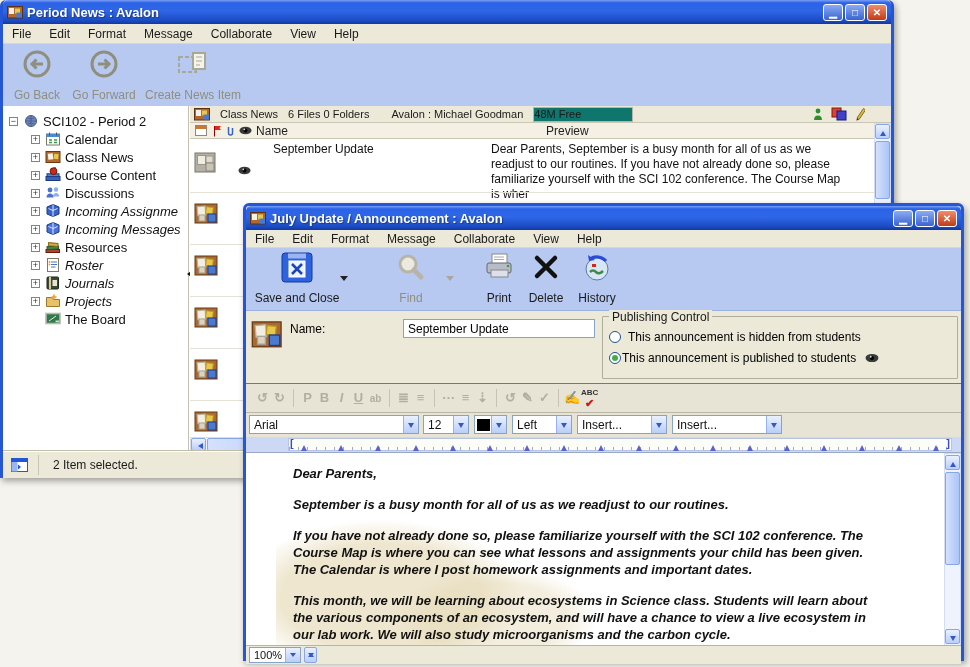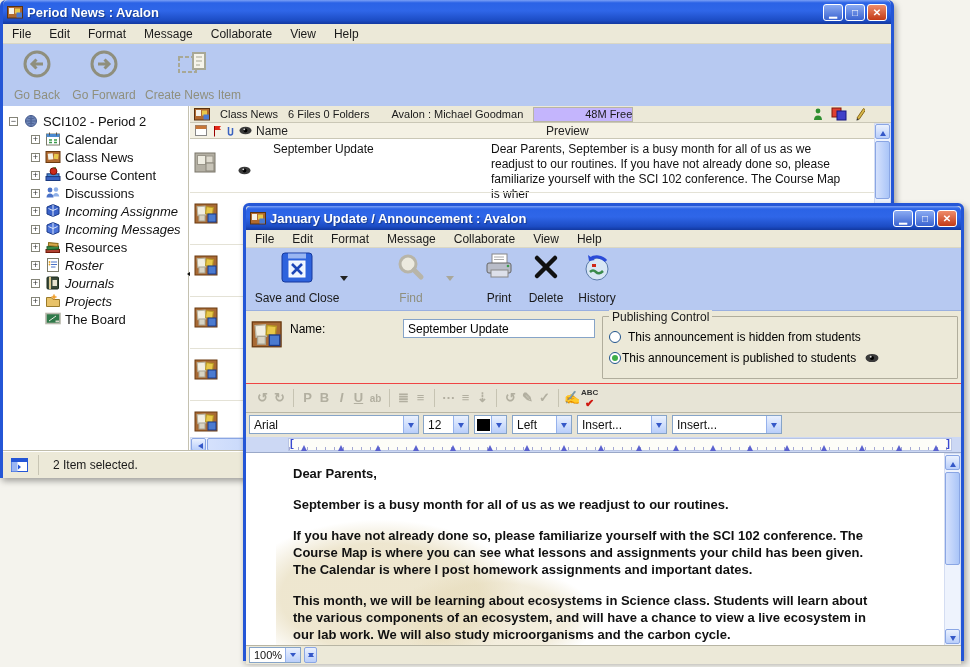--- a/index.html
+++ b/index.html
@@ -23,21 +23,21 @@
   .caret{width:0;height:0;border:4px solid transparent;border-top:5px solid #222;margin-top:24px}
   .caret.dis{border-top-color:#a9a79a}
   
   .tree{font-size:13px;color:#111}
   .trow{display:flex;align-items:center;height:18px;white-space:nowrap}
   .exp{width:9px;height:9px;border:1px solid #848478;background:#fff;font-size:9px;line-height:7px;text-align:center;color:#333;margin-right:5px;flex:0 0 auto}
   .ti{margin-right:4px;flex:0 0 auto}
   .it{font-style:italic}
   
   .infobar{height:17px;background:#ece9d8;border-bottom:1px solid #cac7b6;display:flex;align-items:center;font-size:11px;color:#1a1a1a;gap:10px;padding:0 4px;white-space:nowrap}
-  .inset{background:#c4b5fd;border:1px solid #b8b5a4;width:100px;text-align:right;height:15px;line-height:12px}
+  .inset{background:#0f766e;border:1px solid #b8b5a4;width:100px;text-align:left;height:15px;line-height:12px}
   .colhead{height:16px;background:#f4f1e4;border-bottom:1px solid #cac7b6;font-size:12px;color:#222;position:relative}
   
   .combo{position:absolute;height:19px;background:#fff;border:1px solid #86a4c8;font-size:12px;display:flex;align-items:center;color:#111}
   .combo .txt{padding:0 4px;flex:1;overflow:hidden;white-space:nowrap}
   .combo .arw{width:15px;height:100%;background:linear-gradient(180deg,#eaf1fe,#b9cefa);border-left:1px solid #96b2ec;display:flex;align-items:center;justify-content:center}
   .arw i{width:0;height:0;border:3px solid transparent;border-top:5px solid #3558c8;margin-top:4px}
   
   .sbtrack{position:absolute;background:#eef3fd;border:1px solid #d4ddf2}
   .sbtn{position:absolute;width:15px;height:15px;background:linear-gradient(180deg,#eaf1fe,#b9cefa);border:1px solid #8aa6e4;border-radius:2px}
   .sbtn i{position:absolute;left:4px;top:5px;width:0;height:0;border:3px solid transparent}
@@ -363,21 +363,21 @@
       </span>
       <span style="padding-left:14px">2 Item selected.</span>
     </div>
   </div>
 
   <div class="win" style="left:243px;top:203px;width:721px;height:458px;border-top:3px solid #2456d6;border-radius:6px 6px 0 0">
     <div class="titlebar" style="margin:-0px">
       <svg width="16" height="14">
           <use href="#i-mini"></use>
         </svg>
-      <span>January Update / Announcement : Avalon</span>
+      <span>July Update / Announcement : Avalon</span>
       <div class="tb-btns">
         <div class="tb-btn">▁</div>
         <div class="tb-btn">□</div>
         <div class="tb-btn close">✕</div>
       </div>
     </div>
     <div class="menubar" style="height:18px">
       <span>File</span>
       <span>Edit</span>
       <span>Format</span>
@@ -525,21 +525,21 @@
             <i class="ruler-tri"></i>
             <i class="ruler-tri"></i>
             <i class="ruler-tri"></i>
         </div>
       </div>
     </div>
 
     <div style="height:193px;position:relative;background:#fff;border-top:1px solid #9aa8c8;overflow:hidden">
       <div class="abs" style="left:30px;top:60px;width:260px;height:140px;background:radial-gradient(ellipse at 40% 60%,rgba(224,210,168,.55) 0 45%,transparent 65%)"></div>
       <div class="abs" style="left:140px;top:110px;width:220px;height:110px;background:radial-gradient(ellipse at 50% 50%,rgba(228,216,180,.45) 0 45%,transparent 65%)"></div>
-      <div style="position:relative;padding:12px 90px 0 47px;font-size:13px;font-weight:bold;line-height:17px;color:#111">
+      <div style="position:relative;padding:12px 90px 0 47px;font-size:13px;font-weight:bold;font-style:italic;line-height:17px;color:#111">
         <p style="margin-bottom:14px">Dear Parents,</p>
         <p style="margin-bottom:14px">September is a busy month for all of us as we readjust to our routines.</p>
         <p style="margin-bottom:14px">If you have not already done so, please familiarize yourself with the SCI 102 conference. The Course Map is where you can see what lessons and assignments your child has been given. The Calendar is where I post homework assignments and important dates.</p>
         <p>This month, we will be learning about ecosystems in Science class. Students will learn about the various components of an ecosystem, and will have a chance to view a live ecosystem in our lab work. We will also study microorganisms and the carbon cycle.</p>
       </div>
       <div class="sbtrack" style="right:0;top:0;width:17px;height:193px">
         <div class="sbtn" style="left:0;top:1px">
             <i class="up"></i>
           </div>
         <div class="thumb" style="left:0;top:18px;width:15px;height:93px"></div>

